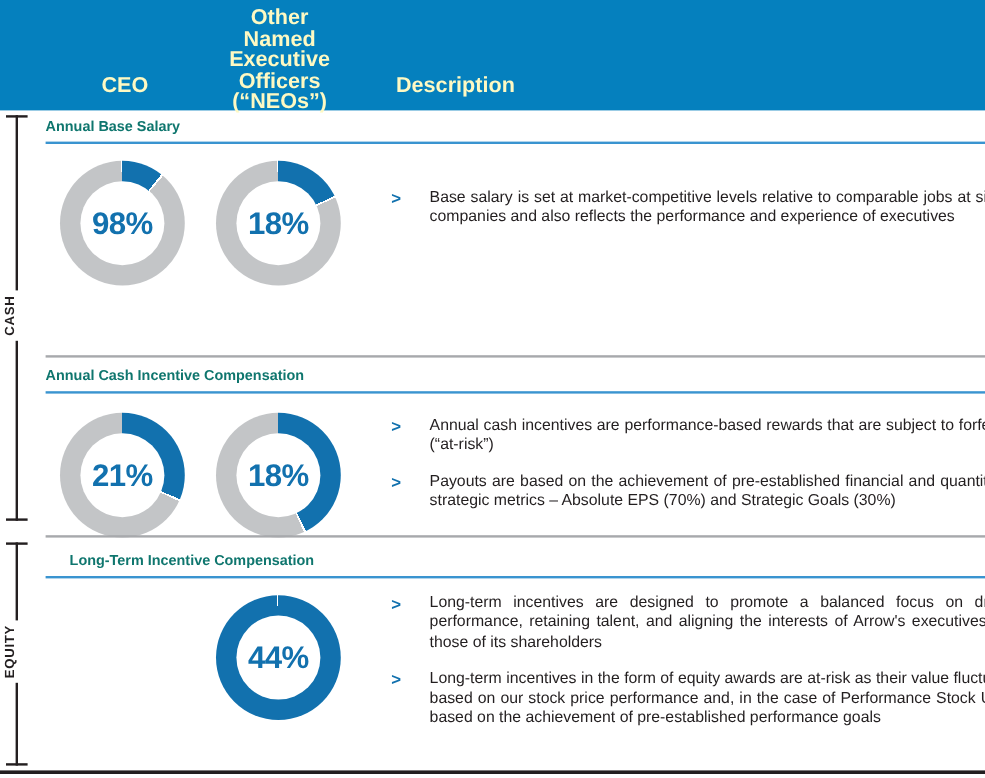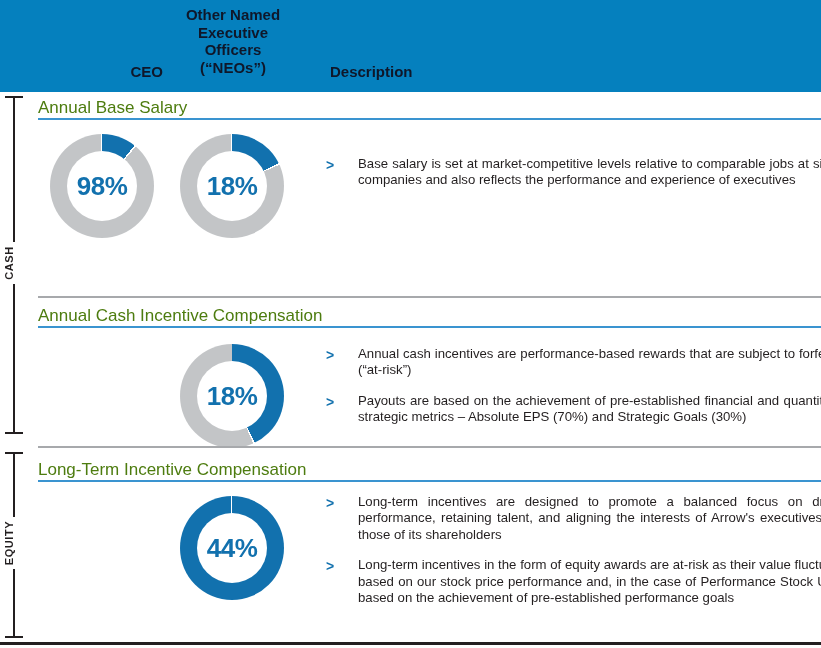--- a/index.html
+++ b/index.html
@@ -12,27 +12,27 @@
   }
   .page{position:relative;width:821px;height:648px;}
 
   
   .header{
     position:absolute;left:0;top:0;width:821px;height:92px;
     background:#0580be;
   }
   .hdr-col{
     position:absolute;
-    color:#0f172a;
+    color:#fef9c3;
     font-weight:bold;
-    font-size:15px;
+    font-size:18px;
     text-align:center;
     line-height:17.5px;
   }
-  .hdr-ceo{left:67px;top:63px;width:96px;text-align:right;}
+  .hdr-ceo{left:56px;top:63px;width:96px;}
   .hdr-neo{left:178px;top:6px;width:110px;}
   .hdr-desc{left:330px;top:63px;width:auto;text-align:left;}
 
   
   .bracket{position:absolute;}
   .bracket .vline{
     position:absolute;left:13px;top:0;width:2px;height:100%;
     background:#231f20;
   }
   .bracket .tick{
@@ -56,21 +56,21 @@
   #bracket-equity{left:0;top:452px;height:186px;width:30px;}
 
   
   .section{position:absolute;left:30px;width:791px;}
   .sec-sep{
     position:absolute;left:8px;top:0;width:783px;height:2px;
     background:#a7a9ac;
   }
   .sec-title{
     position:absolute;left:8px;
-    font-size:17px;font-weight:normal;color:#4d7c0f;
+    font-size:12px;font-weight:bold;color:#0f766e;
     white-space:nowrap;
   }
   .sec-underline{
     position:absolute;left:8px;width:783px;height:2px;
     background:#3a94d0;
   }
 
   
   .donut{
     position:absolute;width:104px;height:104px;border-radius:50%;
@@ -151,41 +151,45 @@
         <div class="btext">Base salary is set at market-competitive levels relative to comparable jobs at similar companies and also reflects the performance and experience of executives</div>
       </div>
     </div>
   </div>
 
   <div class="section" id="section-1" style="top:260px;height:174px;margin-top:36px;">
     <div class="sec-sep" style="top:0px;"></div>
     <div class="sec-title" style="top:10px;">Annual Cash Incentive Compensation</div>
     <div class="sec-underline" style="top:30px;"></div>
 
+    <div class="donut" id="donut-1-ceo" style="left: 20px; top: 48px; background: conic-gradient(rgb(18, 113, 174) 39deg, rgb(18, 113, 174) 112.6deg, rgb(255, 255, 255) 112.6deg, rgb(255, 255, 255) 114.6deg, rgb(195, 197, 199) 114.6deg, rgb(195, 197, 199) 397deg, rgb(255, 255, 255) 37deg, rgb(255, 255, 255) 360deg);">
+      <div class="hole"></div>
+      <div class="pct">21%</div>
+    </div>
 
     <div class="donut" id="donut-1-neo" style="left: 150px; top: 48px; background: conic-gradient(rgb(18, 113, 174) 91deg, rgb(18, 113, 174) 153.8deg, rgb(255, 255, 255) 153.8deg, rgb(255, 255, 255) 155.8deg, rgb(195, 197, 199) 155.8deg, rgb(195, 197, 199) 449deg, rgb(255, 255, 255) 89deg, rgb(255, 255, 255) 360deg);">
       <div class="hole"></div>
       <div class="pct">18%</div>
     </div>
 
     <div class="desc" style="top:50px;">
       <div class="bullet-row">
         <div class="chev">&gt;</div>
         <div class="btext">Annual cash incentives are performance-based rewards that are subject to forfeiture (“at-risk”)</div>
       </div>
       <div class="bullet-row">
         <div class="chev">&gt;</div>
         <div class="btext">Payouts are based on the achievement of pre-established financial and quantitative strategic metrics – Absolute EPS (70%) and Strategic Goals (30%)</div>
       </div>
     </div>
   </div>
 
   <div class="section" id="section-2" style="top:446px;height:192px;">
     <div class="sec-sep" style="top:0px;"></div>
-    <div class="sec-title" style="top:14px;">Long-Term Incentive Compensation</div>
+    <div class="sec-title" style="top:14px;margin-left:20px;">Long-Term Incentive Compensation</div>
     <div class="sec-underline" style="top:34px;"></div>
 
 
     <div class="donut" id="donut-2-neo" style="left: 150px; top: 50px; background: conic-gradient(rgb(18, 113, 174) 130.6deg, rgb(18, 113, 174) 359deg, rgb(255, 255, 255) 359deg, rgb(255, 255, 255) 1deg, rgb(195, 197, 199) 1deg, rgb(195, 197, 199) 128.6deg, rgb(255, 255, 255) 128.6deg, rgb(255, 255, 255) 360deg);">
       <div class="hole"></div>
       <div class="pct">44%</div>
     </div>
 
     <div class="desc" style="top:48px;">
       <div class="bullet-row">

